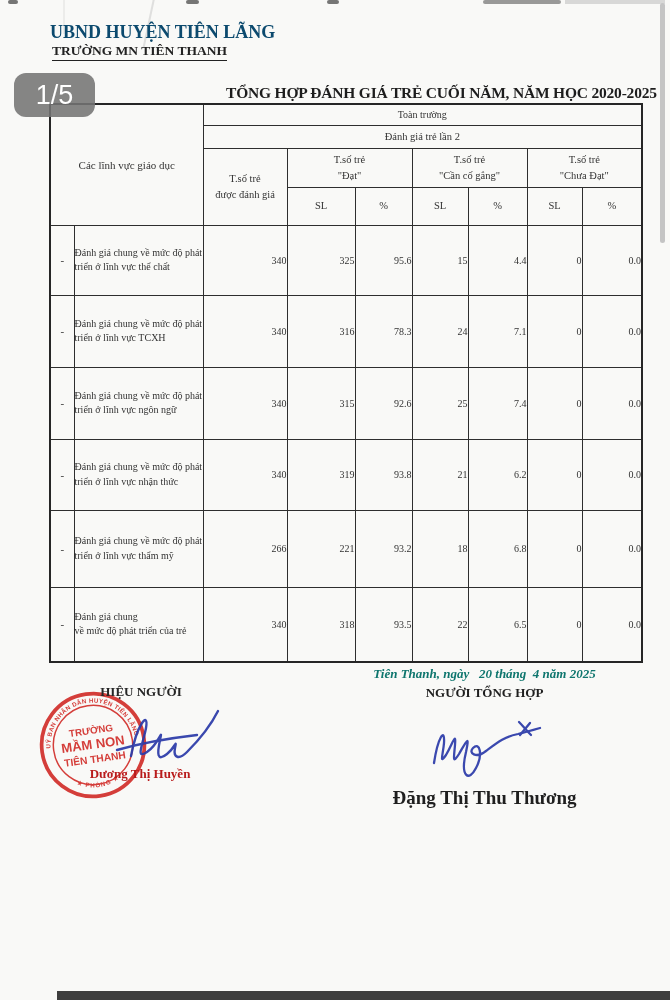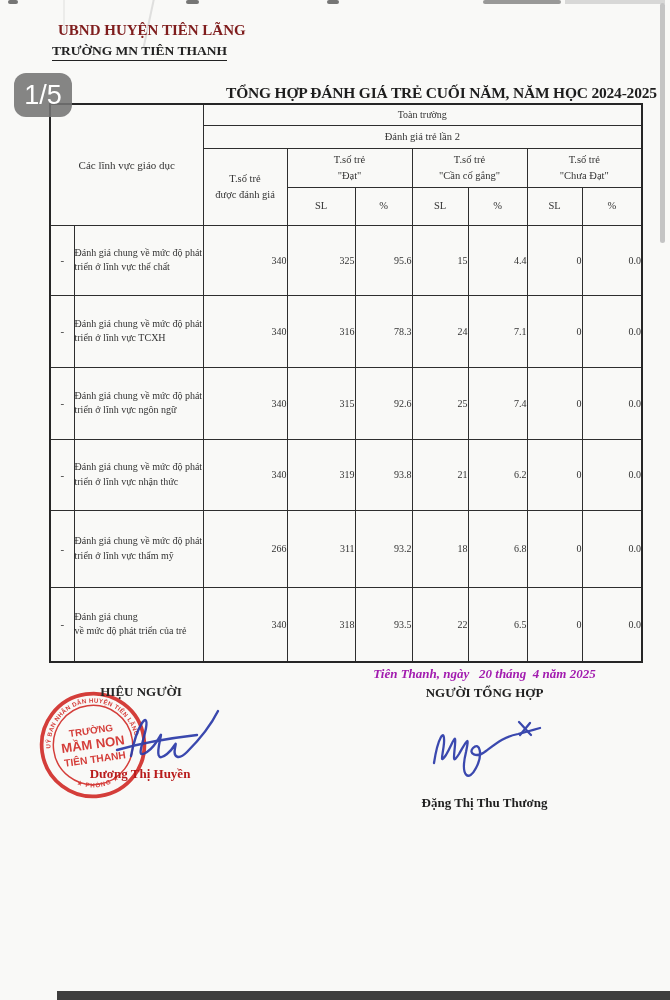--- a/index.html
+++ b/index.html
@@ -3,27 +3,27 @@
 <meta charset="utf-8">
 <style>
   html,body{margin:0;padding:0;background:#e9e9e9;}
   .screen{position:relative;width:670px;height:1000px;background:#f9f9f7;overflow:hidden;
           font-family:"Liberation Serif","DejaVu Serif",serif;color:#303030;}
   
   .edge-mark{position:absolute;top:0;height:4px;background:#4a4a4a;opacity:.75;border-radius:2px;}
   .smear{position:absolute;top:0;height:4px;background:#9a9a9a;opacity:.35;}
   .crease{position:absolute;background:rgba(175,175,175,.35);}
   
-  .org1{position:absolute;left:58px;top:22px;font-size:15px;font-weight:600;color:#7f1d1d;white-space:nowrap;}
+  .org1{position:absolute;left:50px;top:22px;font-size:18px;font-weight:600;color:#0c4a6e;white-space:nowrap;}
   .org2{position:absolute;left:52px;top:43px;font-size:13.5px;font-weight:bold;color:#222;
         border-bottom:1.5px solid #222;padding-bottom:1px;white-space:nowrap;}
   .doc-title{position:absolute;left:226px;top:84px;font-size:15.5px;font-weight:bold;color:#1d1d1d;
         white-space:nowrap;letter-spacing:-0.2px;}
   
-  .badge{position:absolute;left:14px;top:73px;width:58px;height:44px;border-radius:12px;
+  .badge{position:absolute;left:14px;top:73px;width:81px;height:44px;border-radius:12px;
         background:rgba(116,116,116,.88);color:#fff;display:flex;align-items:center;justify-content:center;
         font-family:"Liberation Sans",sans-serif;font-size:27px;z-index:30;}
   
   .sb-thumb{position:absolute;right:5px;top:3px;width:5px;height:240px;background:#c4c4c4;border-radius:3px;}
   
   table.main{position:absolute;left:49px;top:103px;width:592px;border-collapse:collapse;table-layout:fixed;}
   table.main td,table.main th{border:1.5px solid #2e2e2e;padding:0;vertical-align:middle;
         font-weight:normal;color:#333;}
   table.main{border:2px solid #262626;}
   .hA{height:21px;} .hB{height:23px;} .hC{height:39px;} .hD{height:38px;}
@@ -32,24 +32,24 @@
   .gh{font-size:10px;font-weight:bold;color:#2b2b2b;}
   .sh{font-size:10.5px;color:#2f2f2f;}
   .colhead{font-size:10.5px;line-height:1.45;color:#2f2f2f;}
   .domainhead{font-size:11px;color:#2f2f2f;}
   th.pre{white-space:pre-line;}
   td.bullet{text-align:center;font-size:11px;color:#444;}
   td.lbl{font-size:10px;line-height:1.45;text-align:left;padding:3px 2px 3px 5px;white-space:pre-line;color:#2e2e2e;}
   td.num{font-size:10px;text-align:right;padding-right:9px;color:#333;}
   
   .sign-right{position:absolute;left:352px;top:666px;width:265px;text-align:center;}
-  .date-line{font-size:13px;font-style:italic;font-weight:600;color:#a21caf;white-space:pre;}
+  .date-line{font-size:13px;font-style:italic;font-weight:600;color:#0f766e;white-space:pre;}
   .sign-title{font-size:13px;font-weight:bold;margin-top:3px;color:#1f1f1f;}
   .sig-svg-right{display:block;margin:4px auto 0 auto;}
-  .sign-name-right{font-size:13px;font-weight:bold;color:#1f1f1f;margin-top:18px;}
+  .sign-name-right{font-size:19px;font-weight:bold;color:#1f1f1f;margin-top:10px;}
   .left-title{position:absolute;left:76px;top:684px;width:130px;text-align:center;
         font-size:13px;font-weight:bold;color:#262626;z-index:3;}
   .left-name{position:absolute;left:70px;top:766px;width:140px;text-align:center;
         font-size:13px;font-weight:bold;color:#b91c1c;z-index:6;}
   .stamp-svg{position:absolute;left:37px;top:689px;z-index:2;}
   .sig-svg-left{position:absolute;left:115px;top:694px;z-index:5;}
   
   .bottom-bar{position:absolute;left:57px;right:0;bottom:0;height:9px;background:#3e3e3e;}
 </style>
 </head>
@@ -60,21 +60,21 @@
   <div class="edge-mark" style="left:8px;width:10px;"></div>
   <div class="edge-mark" style="left:186px;width:13px;"></div>
   <div class="edge-mark" style="left:327px;width:12px;"></div>
   <div class="edge-mark" style="left:483px;width:78px;opacity:.55;"></div>
   <div class="smear" style="left:565px;width:100px;"></div>
   <div class="crease" style="left:148px;top:-4px;width:2px;height:52px;transform:rotate(12deg);"></div>
   <div class="crease" style="left:63px;top:0;width:1.5px;height:34px;opacity:.5;"></div>
 
   <div class="org1">UBND HUYỆN TIÊN LÃNG</div>
   <div class="org2">TRƯỜNG MN TIÊN THANH</div>
-  <div class="doc-title">TỔNG HỢP ĐÁNH GIÁ TRẺ CUỐI NĂM, NĂM HỌC 2024-2025</div>
+  <div class="doc-title">TỔNG HỢP ĐÁNH GIÁ TRẺ CUỐI NĂM, NĂM HỌC 2020-2025</div>
 
   <div class="badge">
     <span>1/5</span>
   </div>
 
   <div class="sb-thumb"></div>
 
   <table class="main">
     <colgroup>
       <col style="width:24px">
@@ -152,21 +152,21 @@
       <td class="num">93.8</td>
       <td class="num">21</td>
       <td class="num">6.2</td>
       <td class="num">0</td>
       <td class="num">0.0</td>
     </tr>
     <tr class="r5">
       <td class="bullet">-</td>
       <td class="lbl">Đánh giá chung về mức độ phát triển ở lĩnh vực thẩm mỹ</td>
       <td class="num">266</td>
-      <td class="num">311</td>
+      <td class="num">221</td>
       <td class="num">93.2</td>
       <td class="num">18</td>
       <td class="num">6.8</td>
       <td class="num">0</td>
       <td class="num">0.0</td>
     </tr>
     <tr class="r6">
       <td class="bullet">-</td>
       <td class="lbl">Đánh giá chung
 về mức độ phát triển của trẻ</td>

